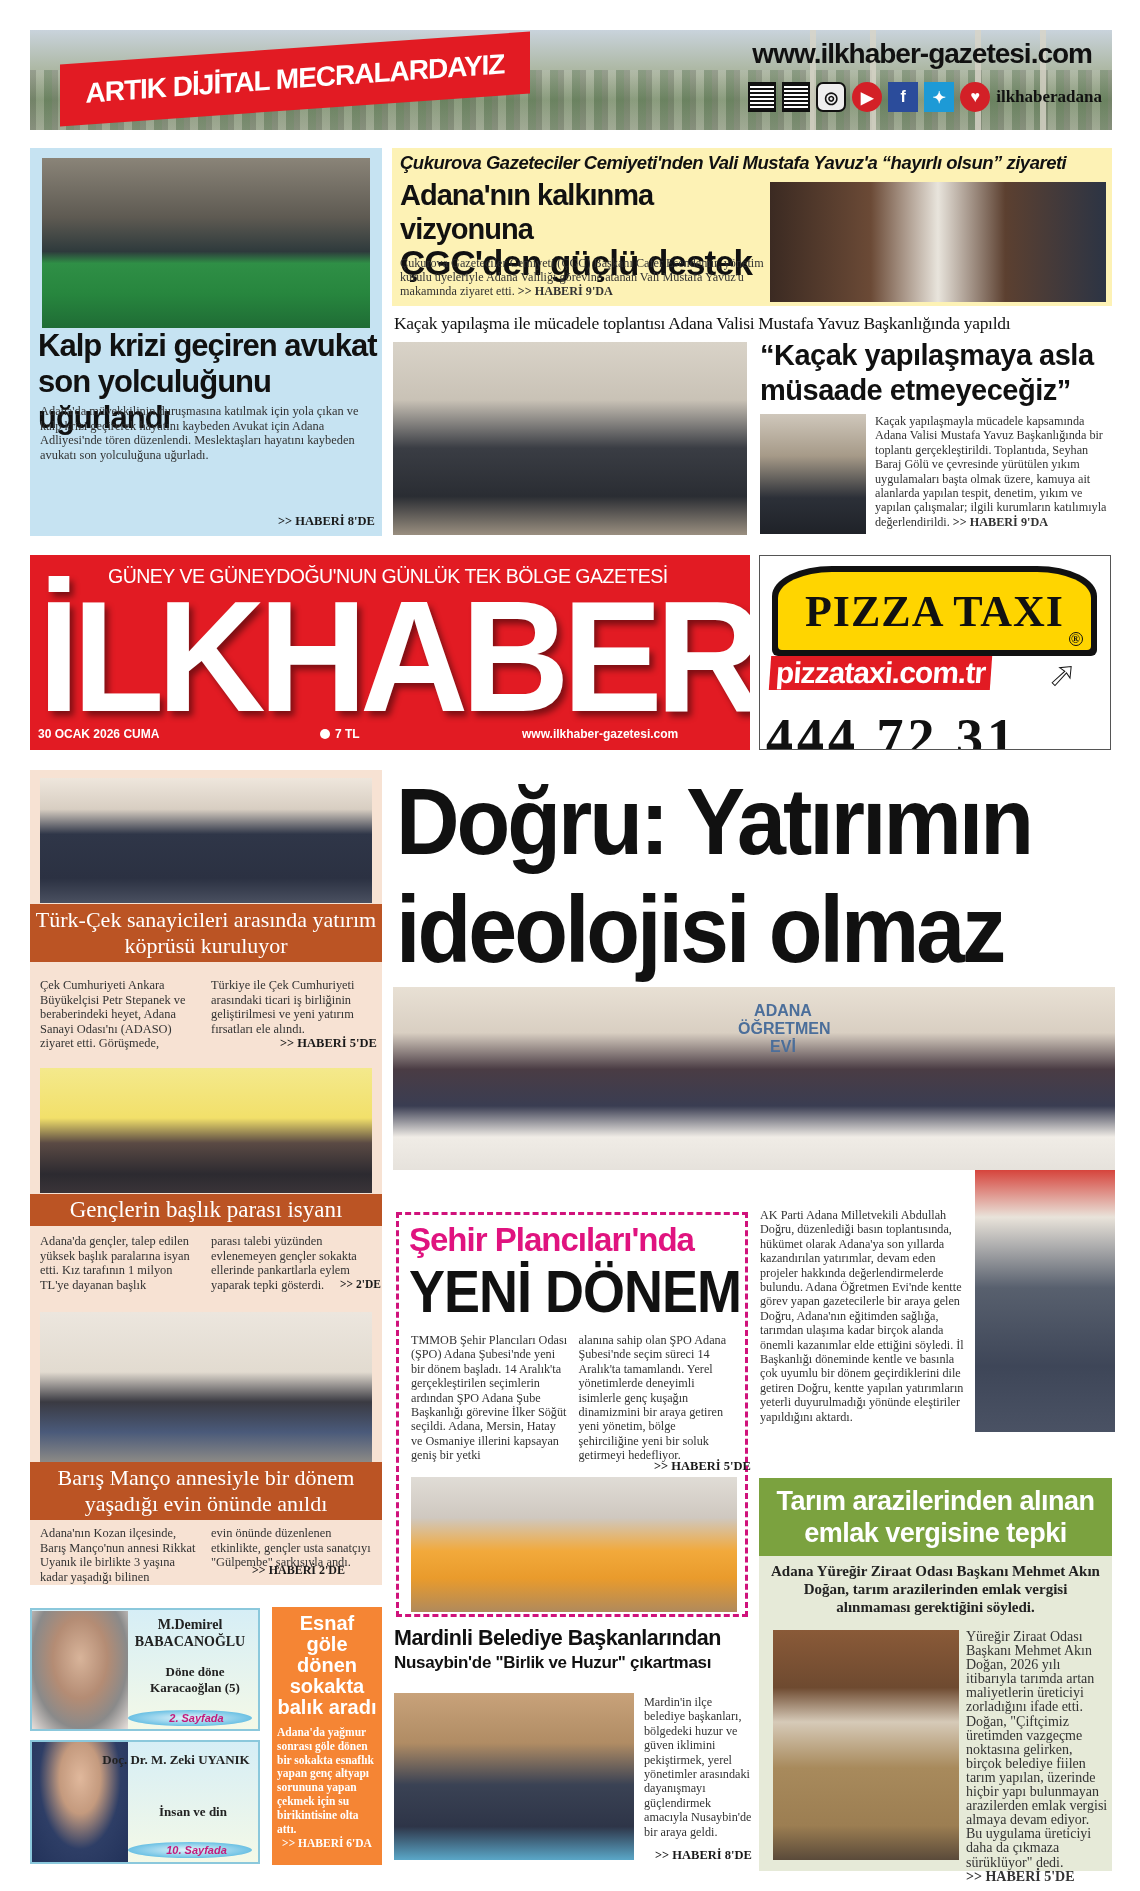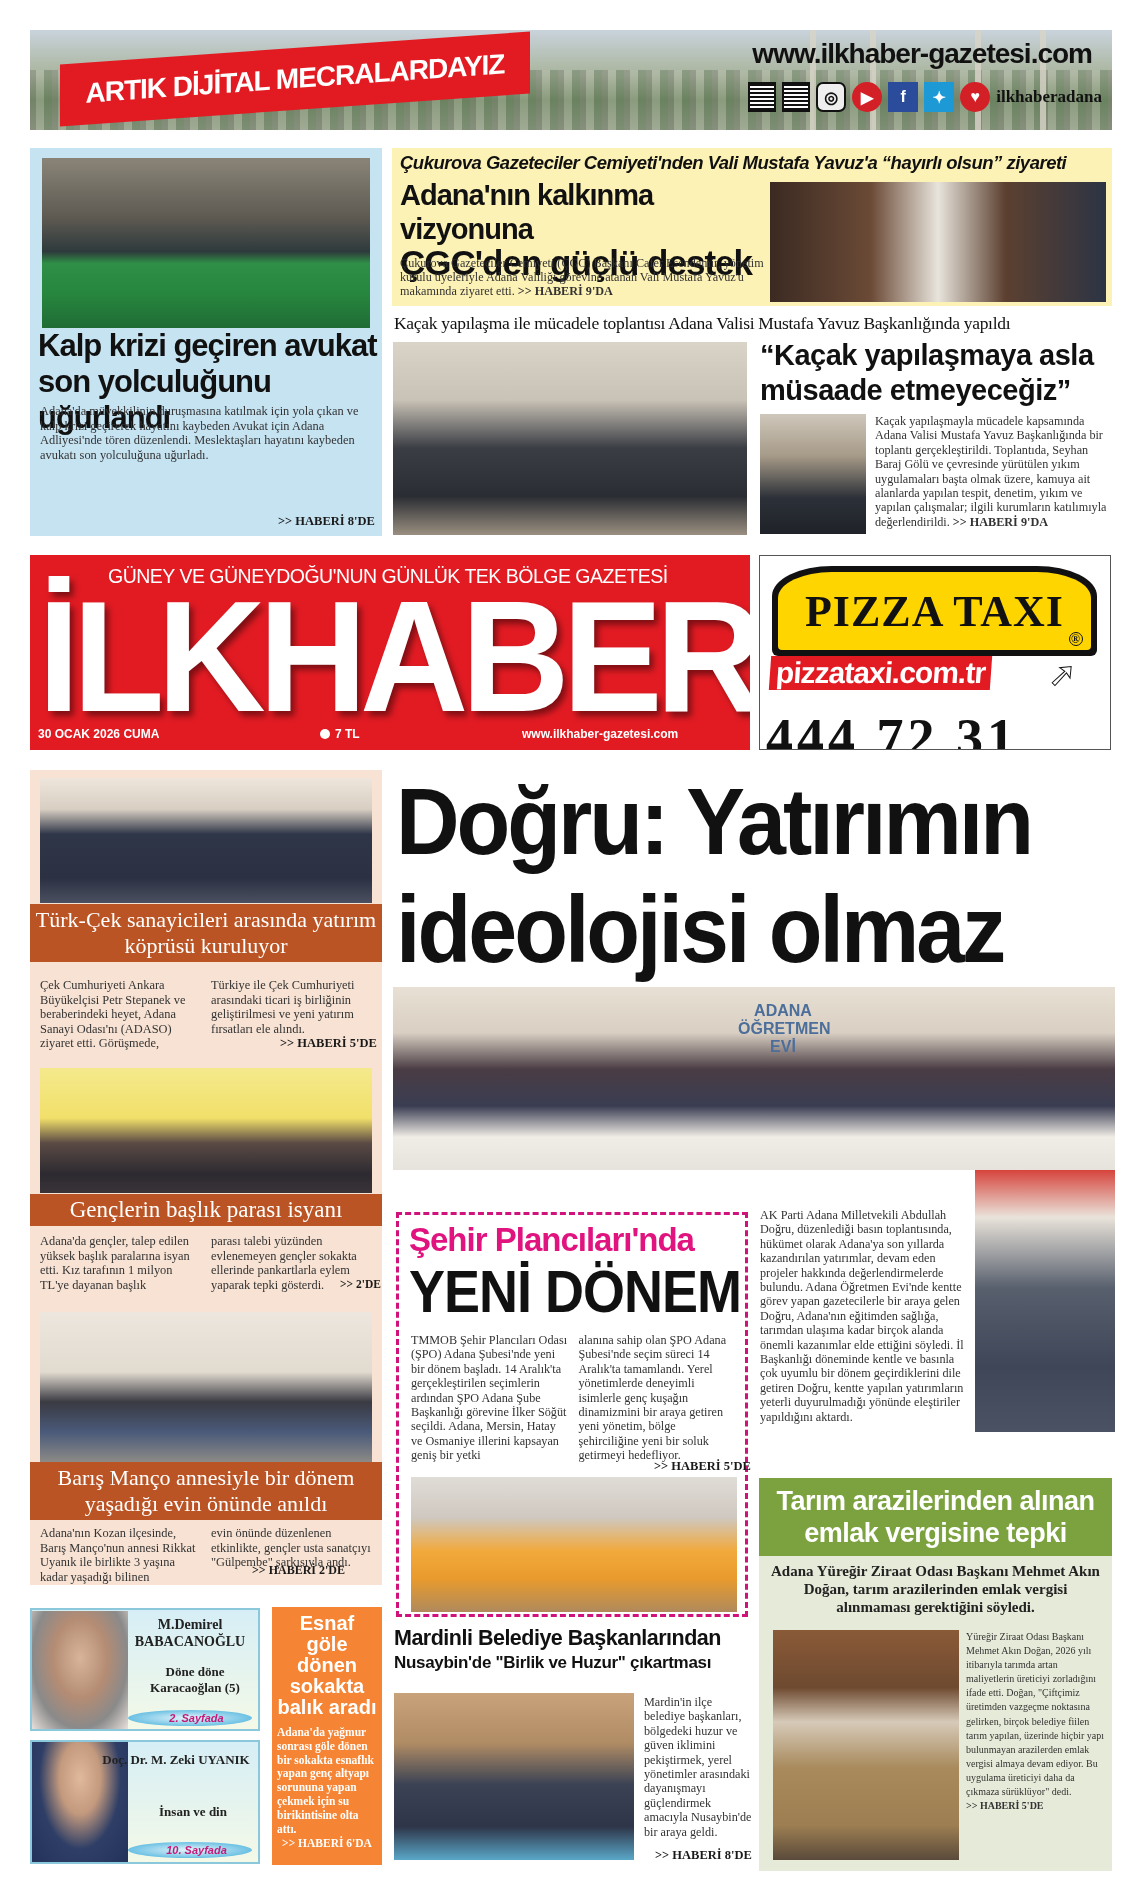--- a/index.html
+++ b/index.html
@@ -99,21 +99,21 @@
   #mardin-title .l1 { font-size:21.5px; line-height:26px; letter-spacing:-0.5px; white-space:nowrap; }
   #mardin-title .l2 { font-size:17px; line-height:24px; letter-spacing:-0.3px; white-space:nowrap; }
   #mardin-photo { left: 394px; top: 1693px; width: 240px; height: 167px; background: linear-gradient(180deg,#c8a27a 0%,#b08c64 30%,#3a4254 55%,#2e3548 80%,#5aa7c8 100%); }
   #mardin-body { left: 644px; top: 1695px; width: 108px; font-size:12.2px; line-height:14.4px; color:#333; }
 
   
   #tarim { left: 759px; top: 1478px; width: 353px; height: 393px; background:#e6ead8; }
   #tarim-band { position:absolute; left:0; top:0; width:353px; height:78px; background:#7ba23f; color:#fff; text-align:center; font-family:"Liberation Sans",sans-serif; font-weight:bold; font-size:27px; line-height:32px; padding-top:7px; letter-spacing:-0.5px; }
   #tarim-lead { position:absolute; left:6px; top:84px; width:341px; text-align:center; font-family:"Liberation Serif",serif; font-weight:bold; font-size:15px; line-height:18px; color:#222; }
   #tarim-photo { position:absolute; left:14px; top:152px; width:186px; height:230px; background: linear-gradient(180deg,#8a5a38 0%,#6e4a30 25%,#d6cab8 40%,#a88a5c 60%,#9c7e52 85%,#5a4a3a 100%); }
-  #tarim-body { position:absolute; left:207px; top:152px; width:142px; font-size:10px; line-height:14.1px; color:#333; }
+  #tarim-body { position:absolute; left:207px; top:152px; width:142px; font-size:14px; line-height:14.1px; color:#333; }
 </style>
 </head>
 <body>
 
 <div id="banner" class="abs">
   <div class="city"></div>
   <div class="minaret" style="left:780px"></div>
   <div class="minaret" style="left:840px"></div>
   <div class="minaret" style="left:945px"></div>
   <div class="minaret" style="left:1010px"></div>

